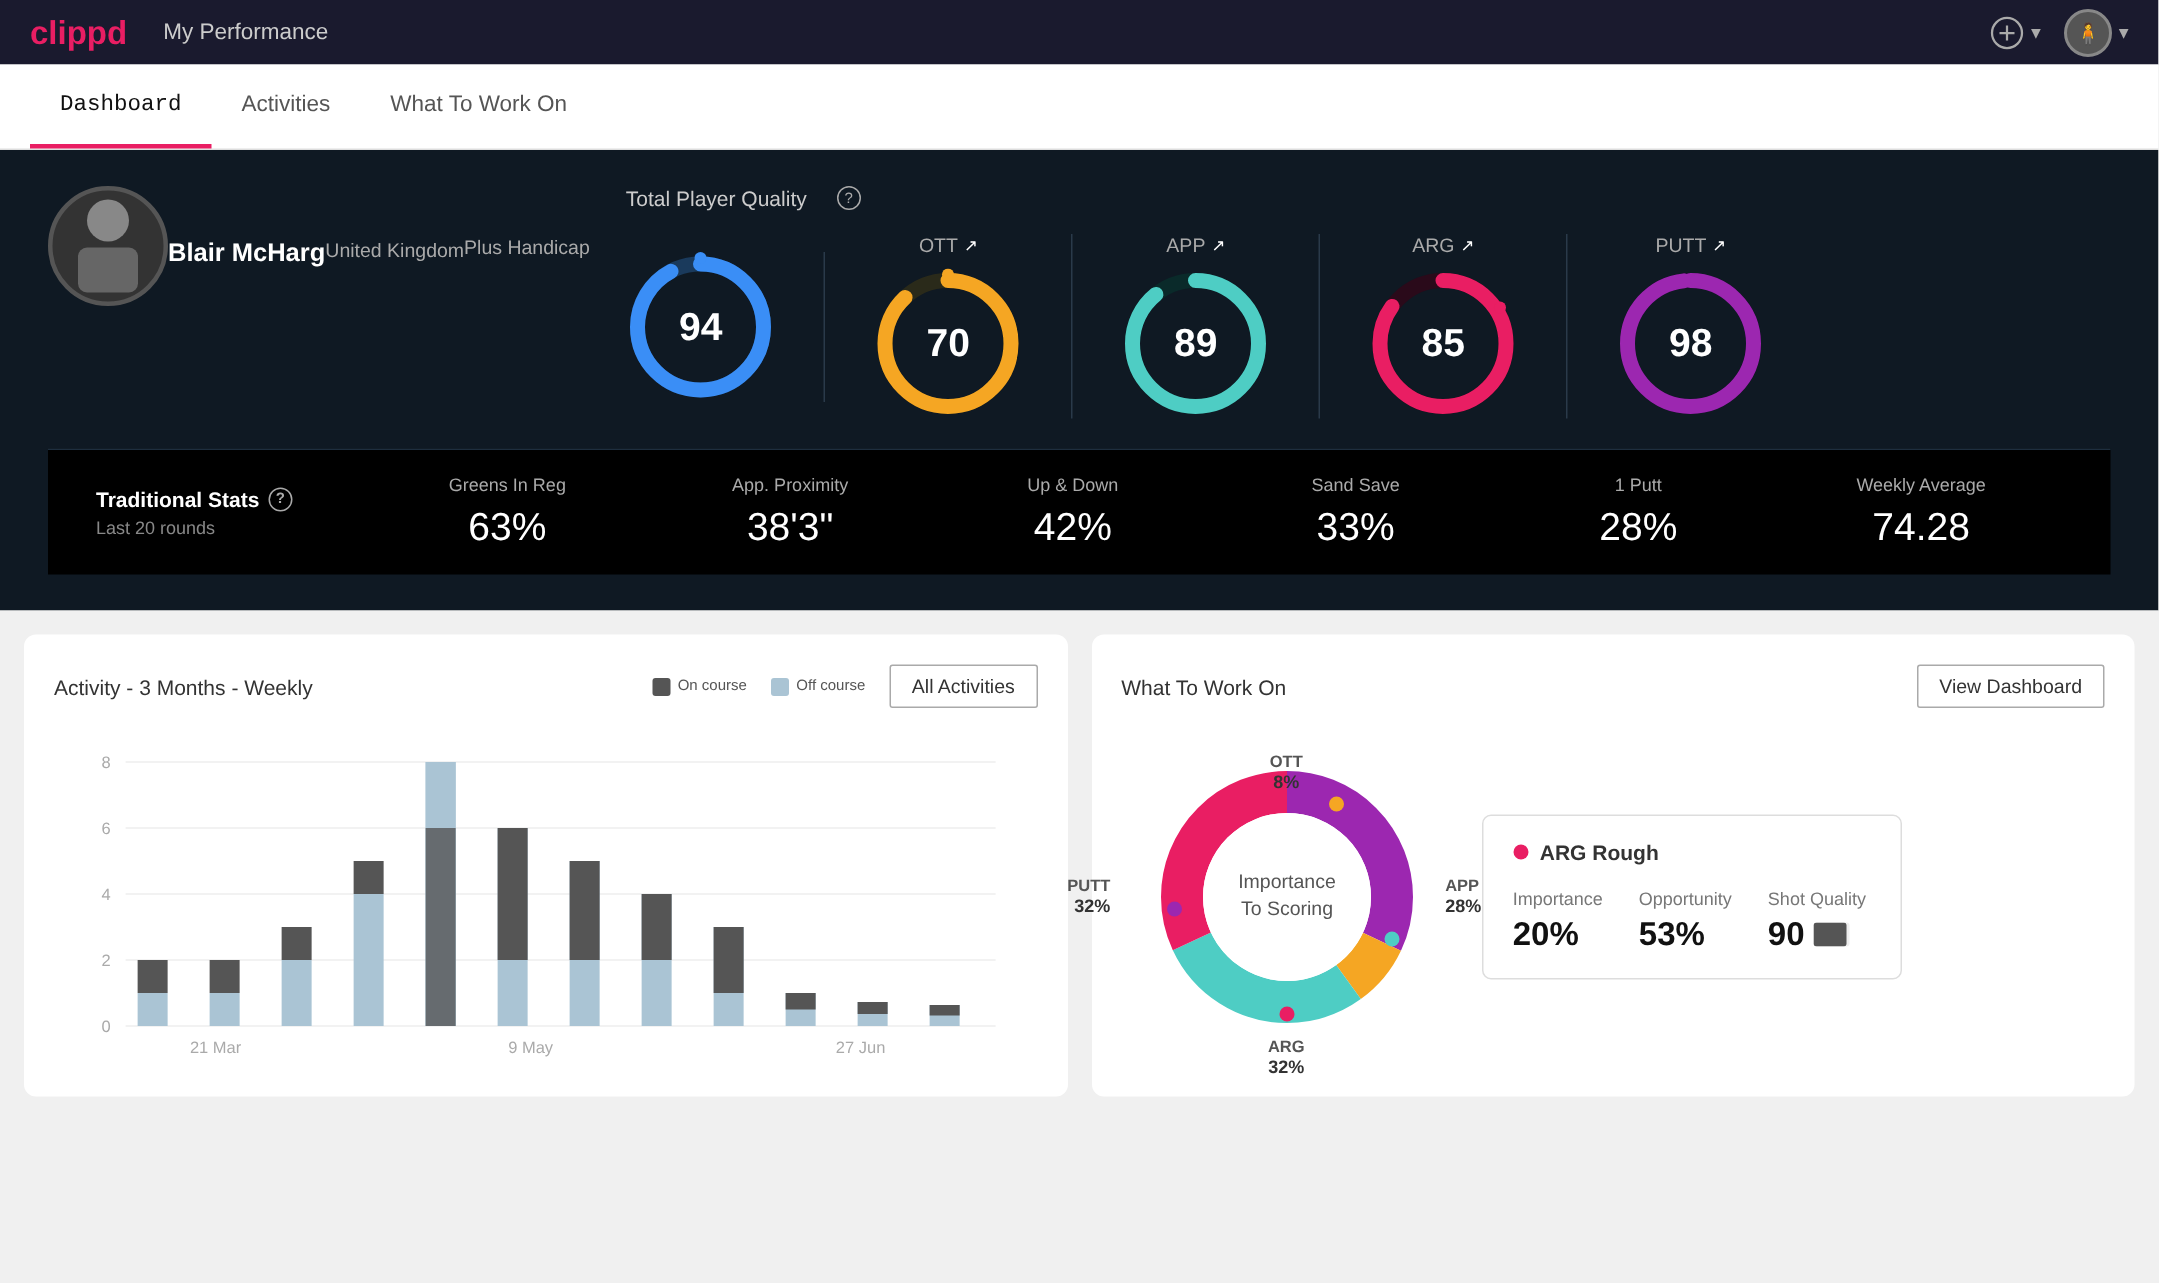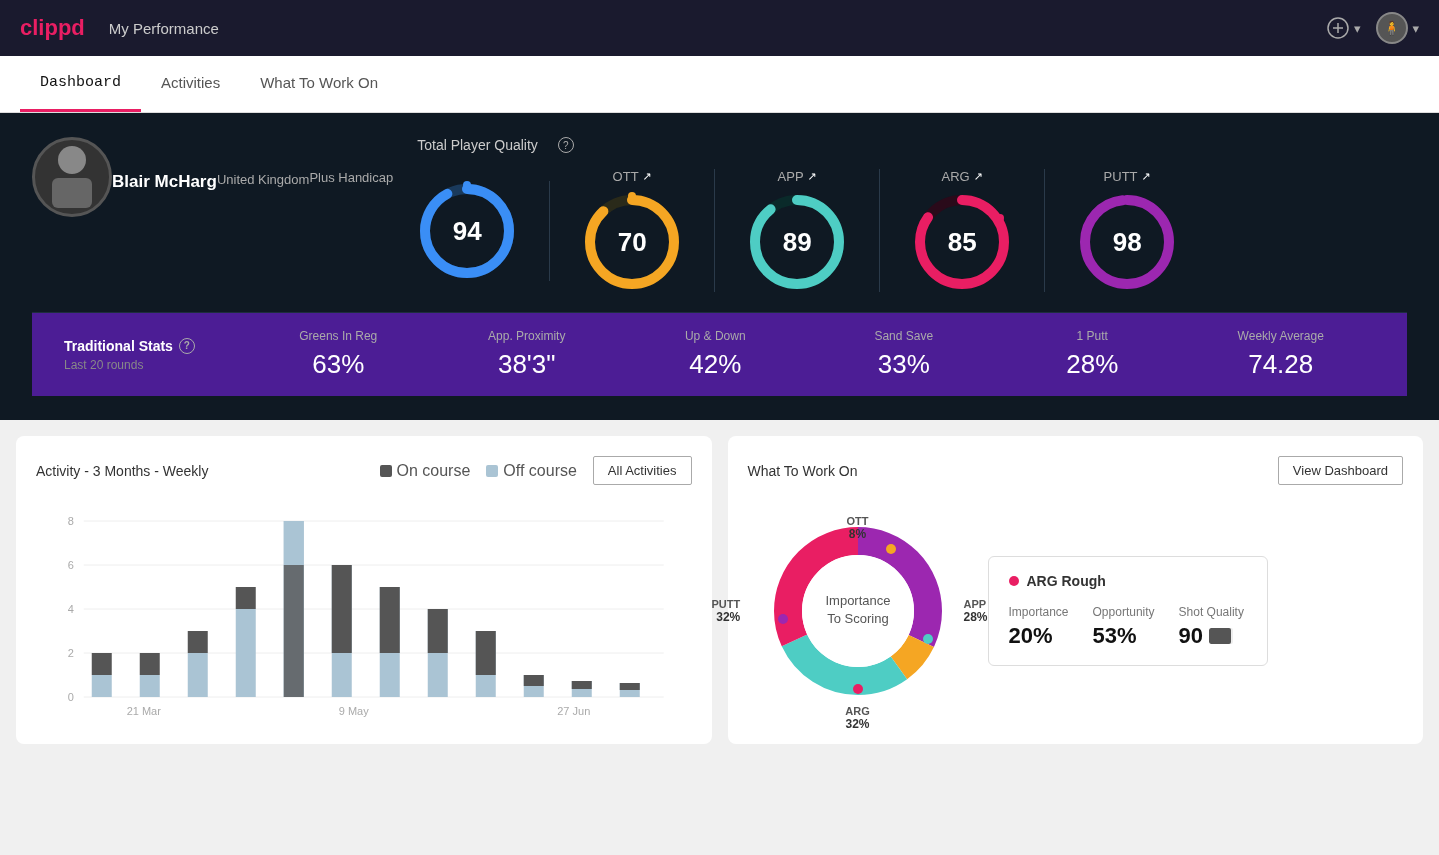--- a/index.html
+++ b/index.html
@@ -4,21 +4,21 @@
   <style>
     * { box-sizing: border-box; margin: 0; padding: 0; }
     body { font-family: -apple-system, BlinkMacSystemFont, 'Segoe UI', sans-serif; background: #f0f0f0; color: #fff; }
 
     
     .header {
       background: #1a1a2e;
       display: flex;
       align-items: center;
       padding: 0 20px;
-      height: 56px;
+      height: 43px;
       justify-content: space-between;
     }
     .logo { color: #e91e63; font-size: 22px; font-weight: bold; display: flex; align-items: center; gap: 4px; }
     .header-title { color: #ccc; font-size: 15px; margin-left: 24px; }
     .header-left { display: flex; align-items: center; }
     .header-right { display: flex; align-items: center; gap: 16px; }
     .header-icon { color: #ccc; font-size: 20px; cursor: pointer; display: flex; align-items: center; gap: 4px; }
     .avatar-circle { width: 32px; height: 32px; border-radius: 50%; background: #555; border: 2px solid #888; overflow: hidden; display: flex; align-items: center; justify-content: center; font-size: 14px; }
 
     
@@ -70,21 +70,21 @@
     
     .ring-chart { position: relative; width: 100px; height: 100px; }
     .ring-chart svg { width: 100px; height: 100px; }
     .ring-value { position: absolute; top: 50%; left: 50%; transform: translate(-50%, -50%); font-size: 26px; font-weight: bold; color: #fff; }
 
     
     .stats-row {
       display: flex;
       align-items: center;
       padding: 16px 32px;
-      background: #4c1d95;
+      background: #000000;
       border-top: 1px solid #1e2e3e;
       gap: 0;
     }
     .stats-label-block { min-width: 180px; }
     .stats-label { font-size: 14px; font-weight: 600; color: #fff; display: flex; align-items: center; gap: 6px; }
     .stats-sublabel { font-size: 12px; color: #888; margin-top: 4px; }
     .stat-item { flex: 1; display: flex; flex-direction: column; align-items: center; }
     .stat-name { color: #aaa; font-size: 12px; margin-bottom: 6px; }
     .stat-value { color: #fff; font-size: 26px; font-weight: 300; }
 
@@ -100,21 +100,21 @@
     .panel {
       background: #fff;
       border-radius: 8px;
       padding: 20px;
       flex: 1;
     }
 
     
     .chart-header { display: flex; align-items: center; justify-content: space-between; margin-bottom: 16px; }
     .chart-title { font-size: 14px; color: #333; font-weight: 500; }
-    .legend { display: flex; align-items: center; gap: 16px; font-size: 16px; color: #555; }
+    .legend { display: flex; align-items: center; gap: 16px; font-size: 10px; color: #555; }
     .legend-item { display: flex; align-items: center; gap: 5px; }
     .legend-dot { width: 12px; height: 12px; border-radius: 2px; }
     .all-activities-btn {
       border: 1px solid #aaa;
       background: #fff;
       padding: 6px 14px;
       font-size: 13px;
       cursor: pointer;
       border-radius: 2px;
       color: #333;

